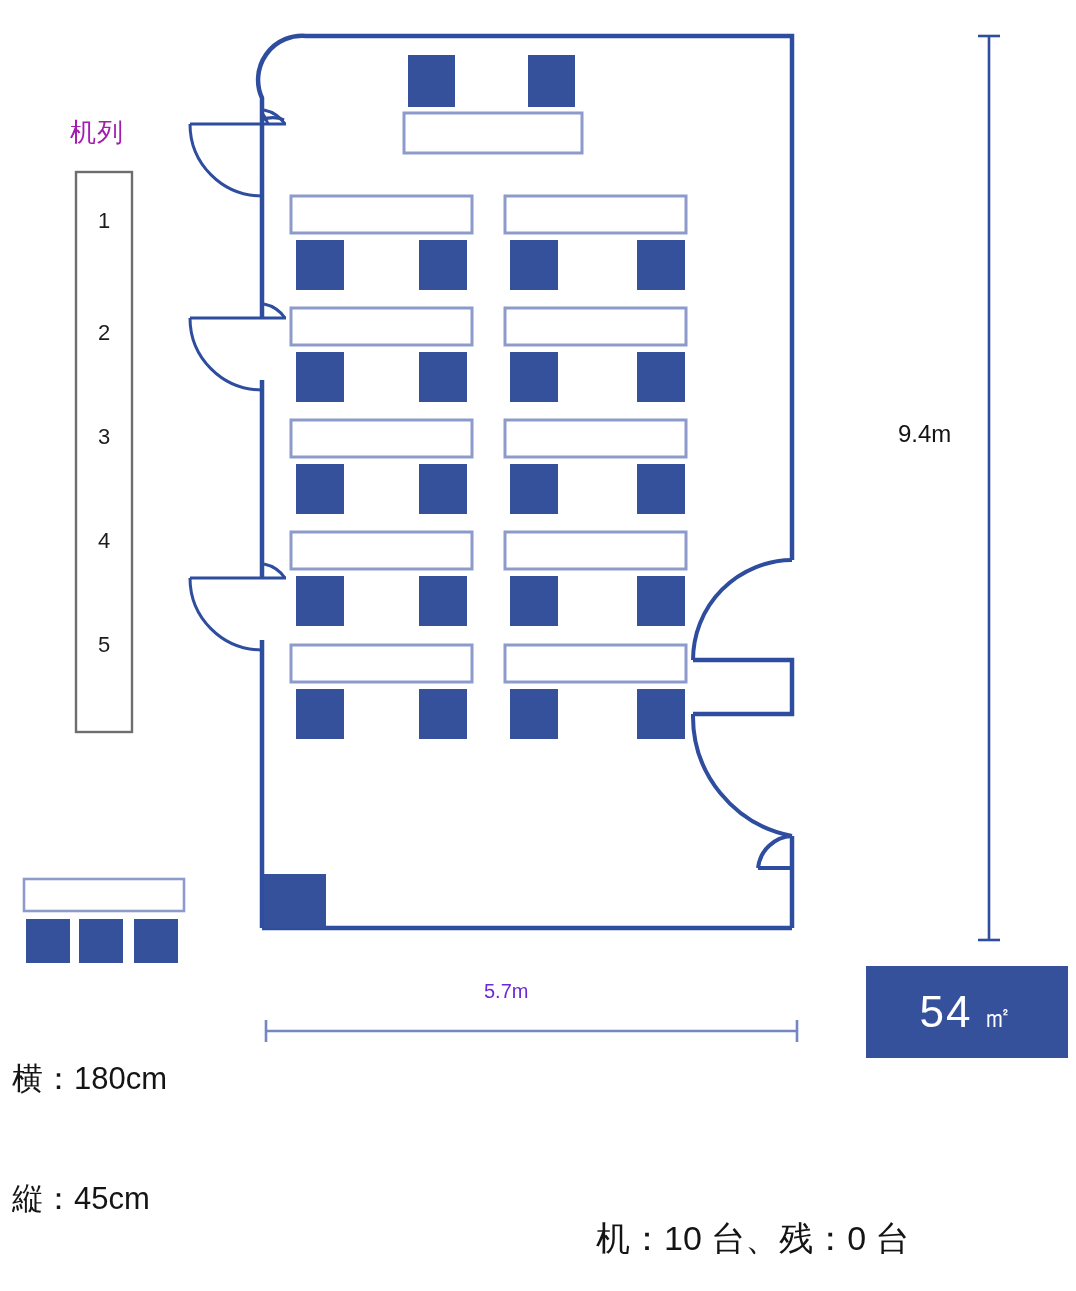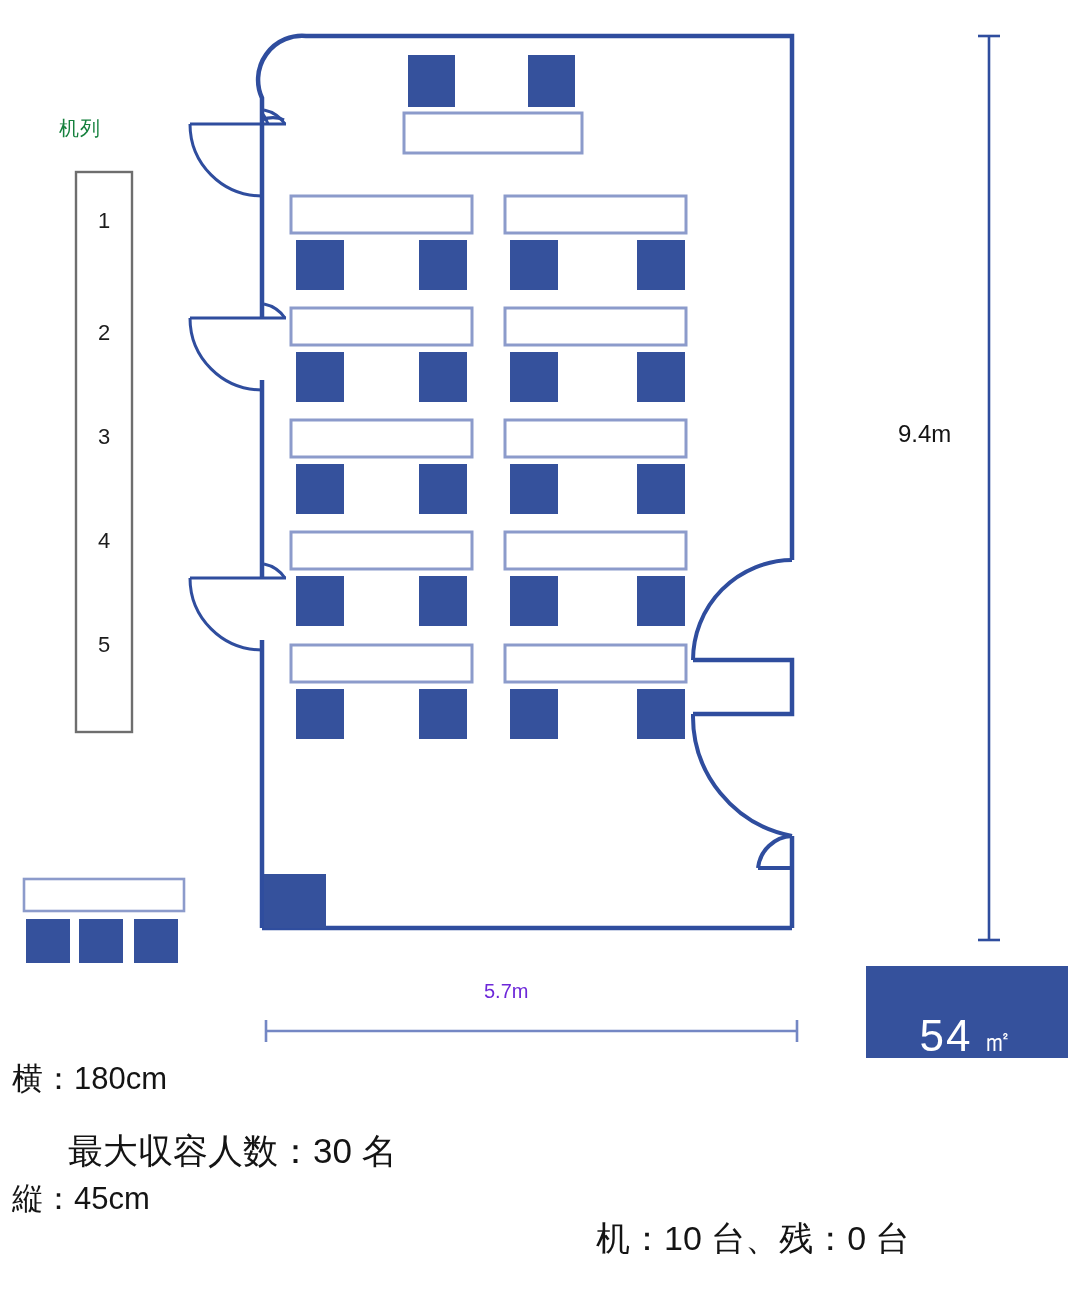--- a/index.html
+++ b/index.html
@@ -8,41 +8,41 @@
     font-family:"Liberation Sans","DejaVu Sans",sans-serif;
     color:#1a1a1a;
   }
   #stage{position:absolute;left:0;top:0;width:1076px;height:1291px;}
   svg.plan{position:absolute;left:0;top:0;width:1076px;height:1291px;overflow:visible;}
 
   .lbl{position:absolute;white-space:pre;}
 
   
   #rowcol-title{
-    left:59px;top:115px;font-size:20px;letter-spacing:1px;color:#15803d;
+    left:70px;top:115px;font-size:26px;letter-spacing:1px;color:#a21caf;
   }
   
   .rownum{
     position:absolute;width:56px;text-align:center;
     font-size:22px;color:#1c1c1c;
   }
 
   
   #dim-v-label{left:898px;top:420px;font-size:24px;color:#141414;}
   #dim-h-label{left:484px;top:980px;font-size:20px;color:#6d28d9;}
 
   
   #legend-caption{
     left:12px;top:978px;font-size:31px;line-height:1.30;color:#141414;
   }
 
   
   #area-badge{
     position:absolute;left:866px;top:966px;width:202px;height:92px;
-    background:#35519C;display:flex;align-items:flex-end;justify-content:center;
+    background:#35519C;display:flex;align-items:center;justify-content:center;
   }
   #area-badge .atxt{
     color:#ffffff;font-size:44px;letter-spacing:2px;line-height:1;
     display:flex;align-items:baseline;
   }
   #area-badge .aunit{font-size:30px;margin-left:10px;}
 
   
   #cap-summary{left:68px;top:1128px;font-size:35px;color:#141414;white-space:pre;}
   #inv-summary{left:548px;top:1126px;font-size:34px;line-height:1.33;color:#141414;}
@@ -201,21 +201,20 @@
     <div>縦：45cm</div>
   </div>
 
   <div id="area-badge">
     <div class="atxt">
       <span>54</span>
       <span class="aunit">㎡</span>
     </div>
   </div>
 
-  <div class="lbl" id="cap-summary">最大収容人数：30 名</div>
 
   <div class="lbl" id="inv-summary">
     <div>机：10 台、残：0 台</div>
     
     
   </div>
 
 </div>
 
 </body></html>

